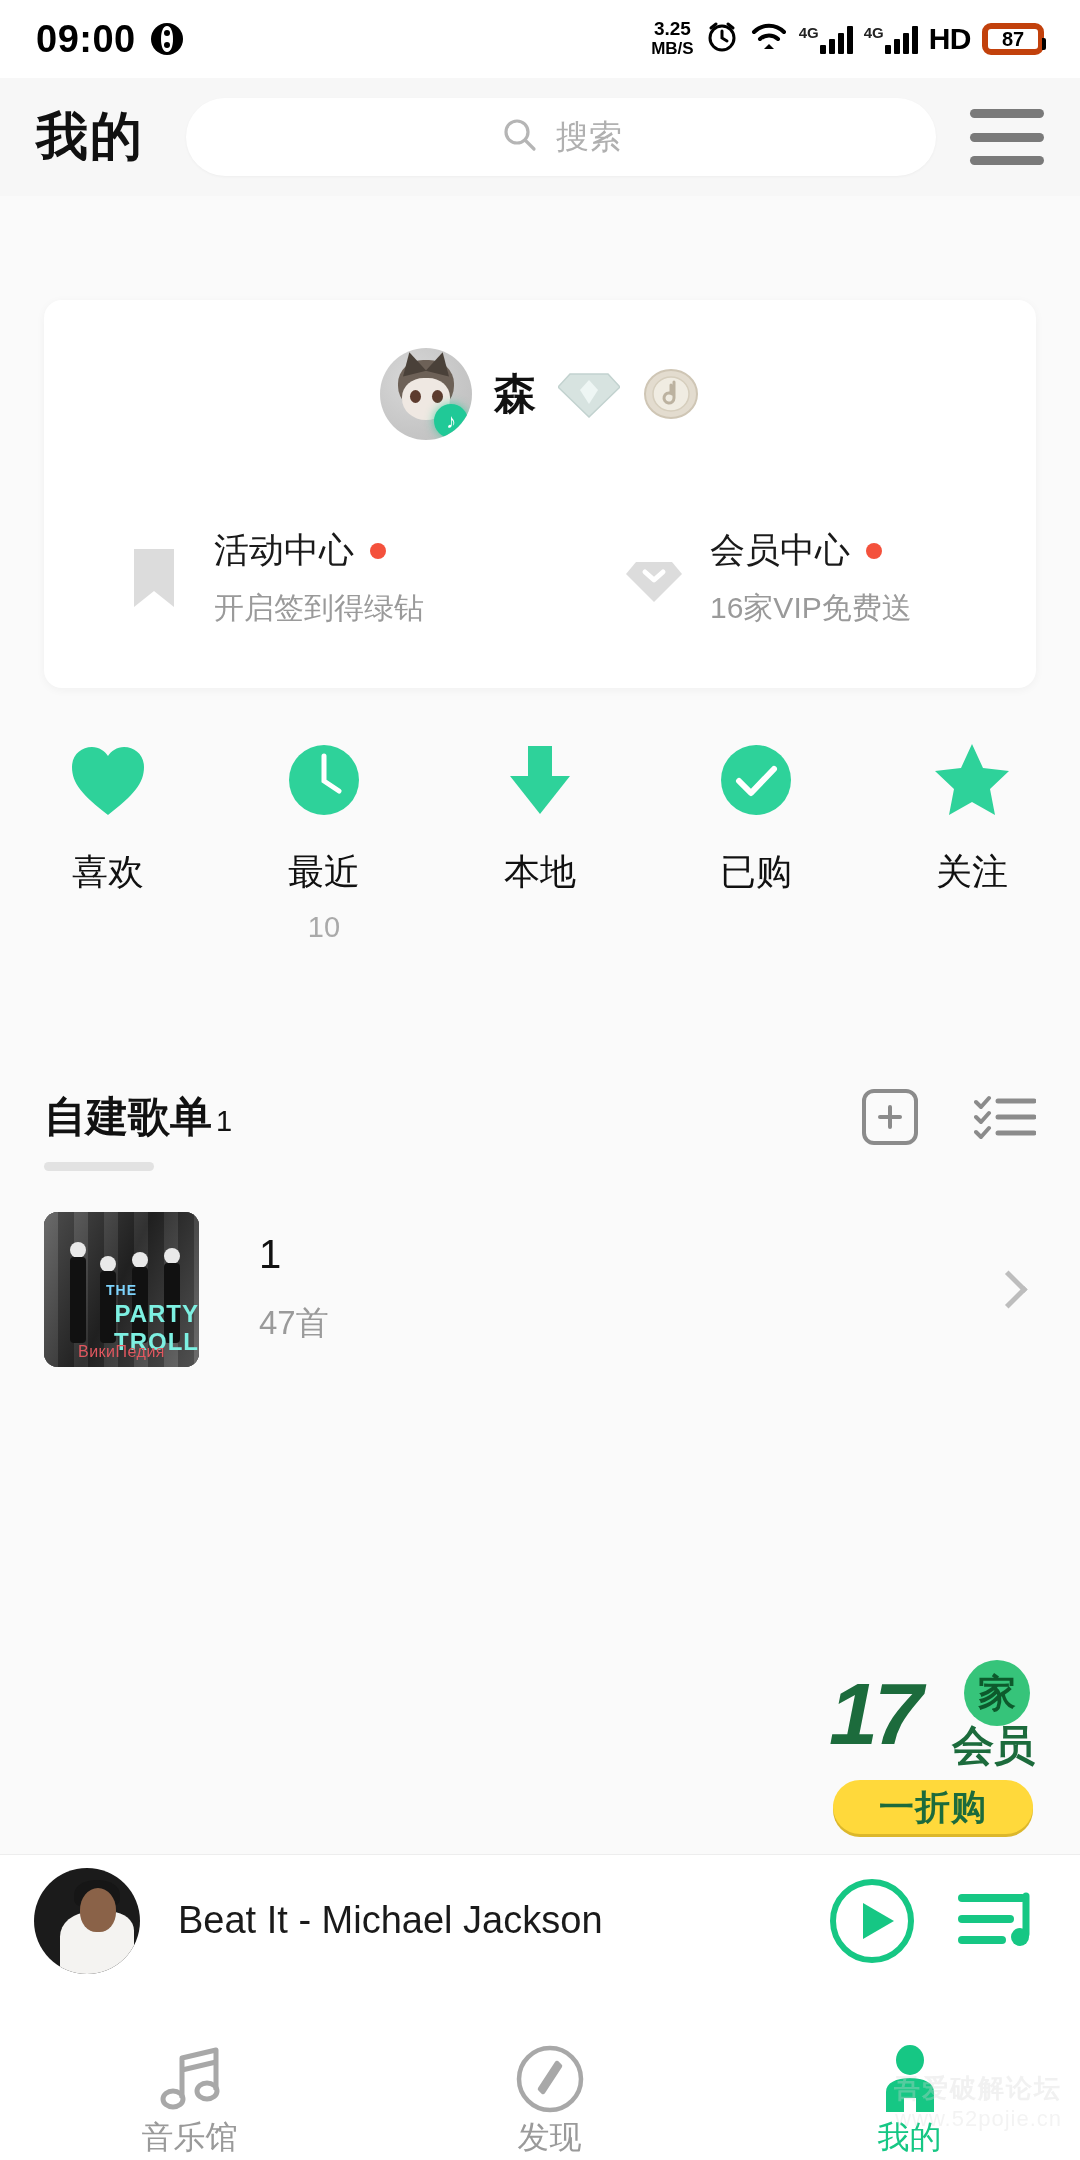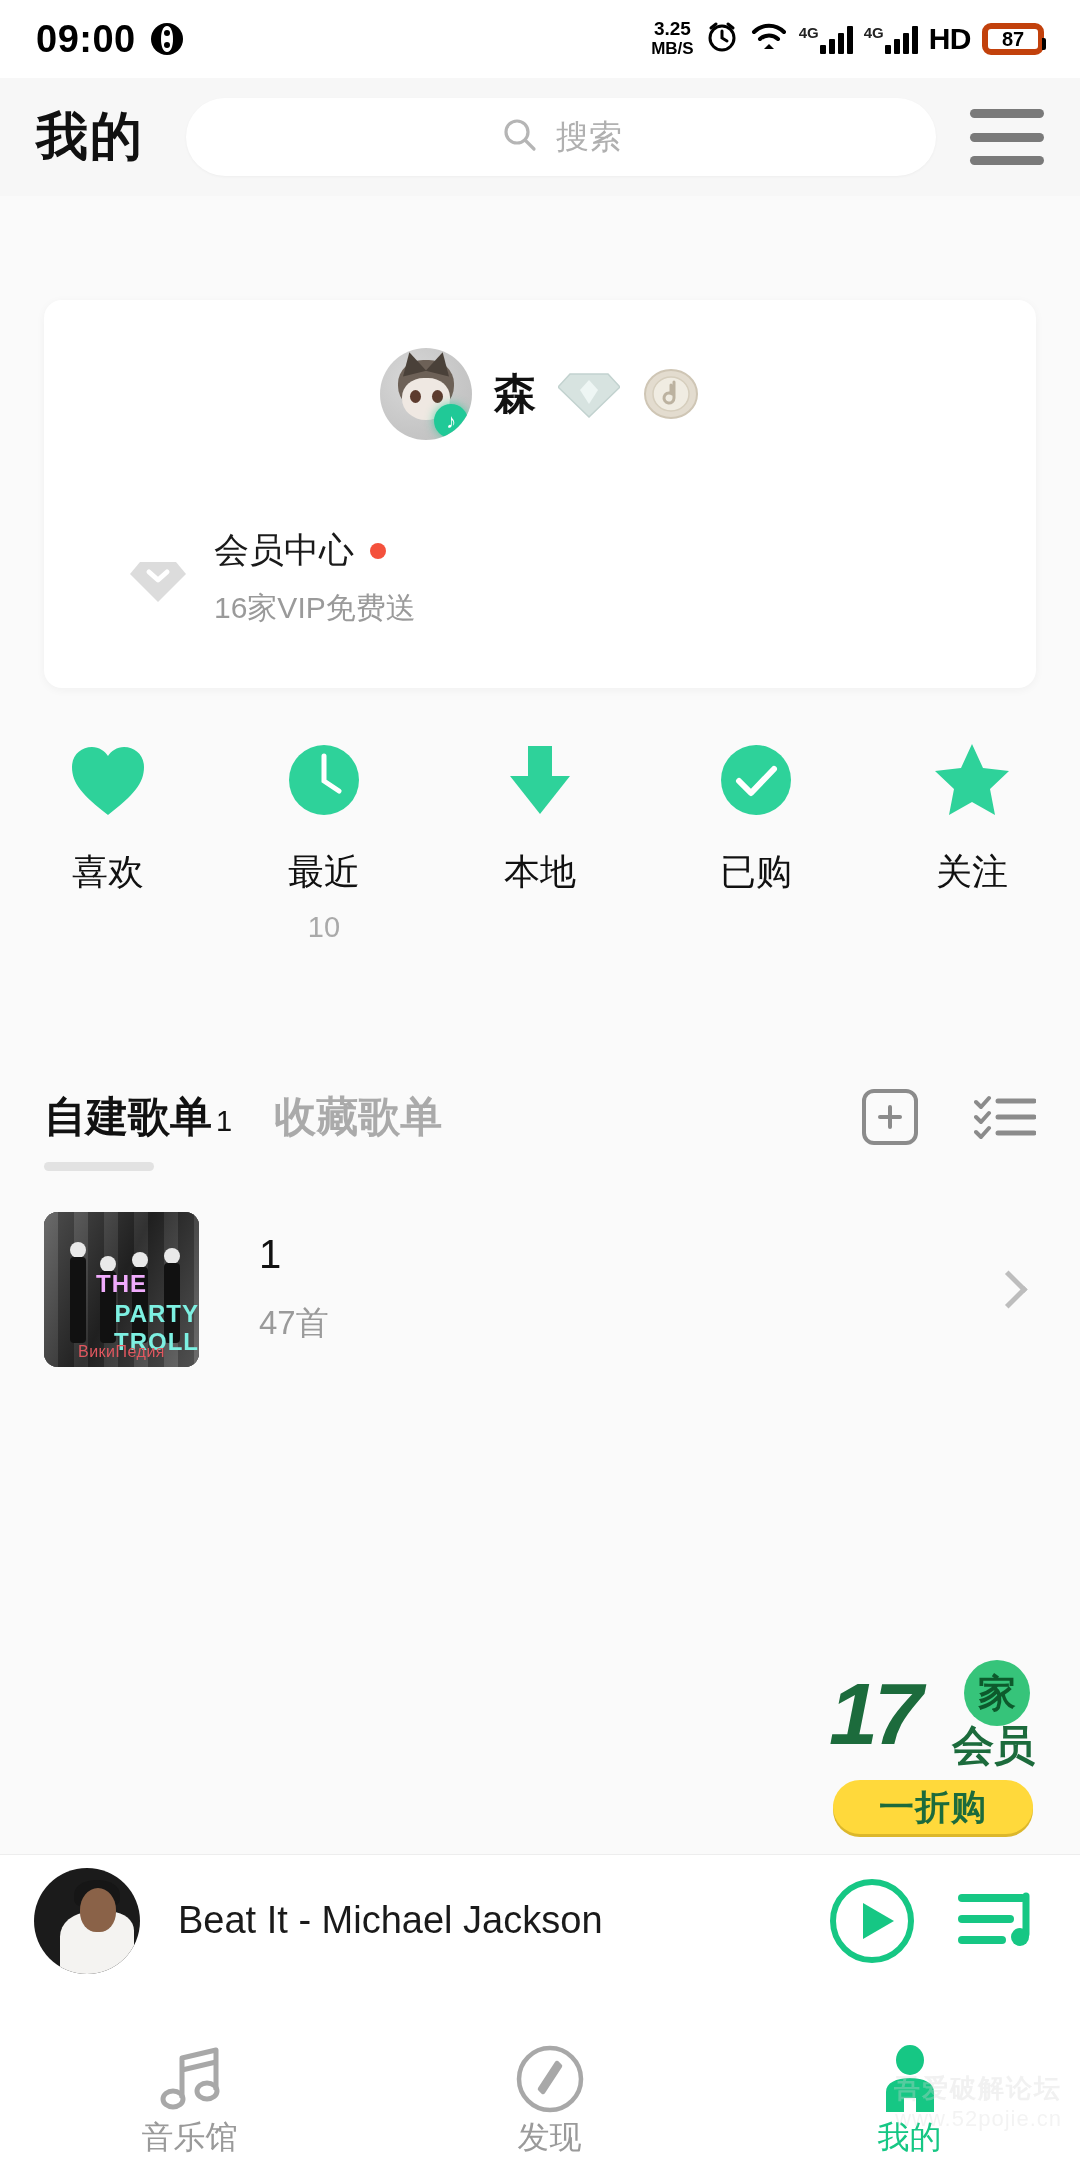--- a/index.html
+++ b/index.html
@@ -372,25 +372,25 @@
   }
   .cover .head {
     position:absolute;
     width: 16px; height: 16px;
     border-radius:50%;
     background:#e9e9e9;
   }
   .cover .t1 {
     position:absolute;
     left: 0; right: 0;
-    top: 58px;
+    top: 70px;
     text-align:center;
-    font-size: 24px;
-    font-weight: bold;
-    color: #f0abfc;
+    font-size: 14px;
+    font-weight: bold;
+    color: #7dd3fc;
     letter-spacing: 1px;
     font-family: "Liberation Sans", sans-serif;
   }
   .cover .t2 {
     position:absolute;
     left: 0; right: 0;
     top: 88px;
     text-align:right;
     font-size: 24px;
     font-weight: bold;
@@ -667,20 +667,34 @@
           <ellipse cx="29" cy="29" rx="26" ry="24" fill="#e3dccf" stroke="#cfc6b5" stroke-width="2"></ellipse>
           <ellipse cx="29" cy="29" rx="18" ry="17" fill="#f0ece2" stroke="#d6cebd" stroke-width="1.5"></ellipse>
           <path d="M32 17v16a5 5 0 1 1-3-4.6V20" fill="none" stroke="#bcb2a0" stroke-width="3" stroke-linecap="round"></path>
         </svg>
       </span>
     </div>
 
     <div class="profile-entries">
       <div class="entry">
         <span class="entry-icon">
+          <svg viewBox="0 0 48 62" width="48" height="62">
+            <path d="M4 2h40v58L24 44 4 60z" fill="#dcdcdc"></path>
+          </svg>
+        </span>
+        <span class="entry-text">
+          <span class="entry-title-row">
+            <span class="entry-title">活动中心</span>
+            <span class="red-dot"></span>
+          </span>
+          <span class="entry-sub">开启签到得绿钻</span>
+        </span>
+      </div>
+      <div class="entry">
+        <span class="entry-icon">
           <svg viewBox="0 0 56 56" width="56" height="56">
             <polygon points="10,12 46,12 56,24 28,52 0,24" fill="#dcdcdc"></polygon>
             <path d="M19 22l9 8 9-8" fill="none" stroke="#ffffff" stroke-width="5" stroke-linecap="round" stroke-linejoin="round"></path>
           </svg>
         </span>
         <span class="entry-text">
           <span class="entry-title-row">
             <span class="entry-title">会员中心</span>
             <span class="red-dot"></span>
           </span>
@@ -744,23 +758,20 @@
       <span class="quick-label">关注</span>
       <span class="quick-count"></span>
     </div>
   </div>
 
   <div class="tabs-row">
     <div class="tab active">
       <span class="tab-label">自建歌单</span>
       <span class="tab-count">1</span>
       <span class="underline"></span>
-    </div>
-    <div class="tab">
-      <span class="tab-label">收藏歌单</span>
     </div>
     <div class="tabs-spacer"></div>
     <div class="icon-plus"></div>
     <span class="icon-checklist">
       <svg viewBox="0 0 62 50" width="62" height="50">
         <path d="M2 10l5 5 8-9M2 25l5 5 8-9M2 40l5 5 8-9" fill="none" stroke="#8b8b8b" stroke-width="4" stroke-linecap="round" stroke-linejoin="round"></path>
         <line x1="24" y1="9" x2="60" y2="9" stroke="#8b8b8b" stroke-width="5" stroke-linecap="round"></line>
         <line x1="24" y1="25" x2="60" y2="25" stroke="#8b8b8b" stroke-width="5" stroke-linecap="round"></line>
         <line x1="24" y1="41" x2="60" y2="41" stroke="#8b8b8b" stroke-width="5" stroke-linecap="round"></line>
       </svg>

